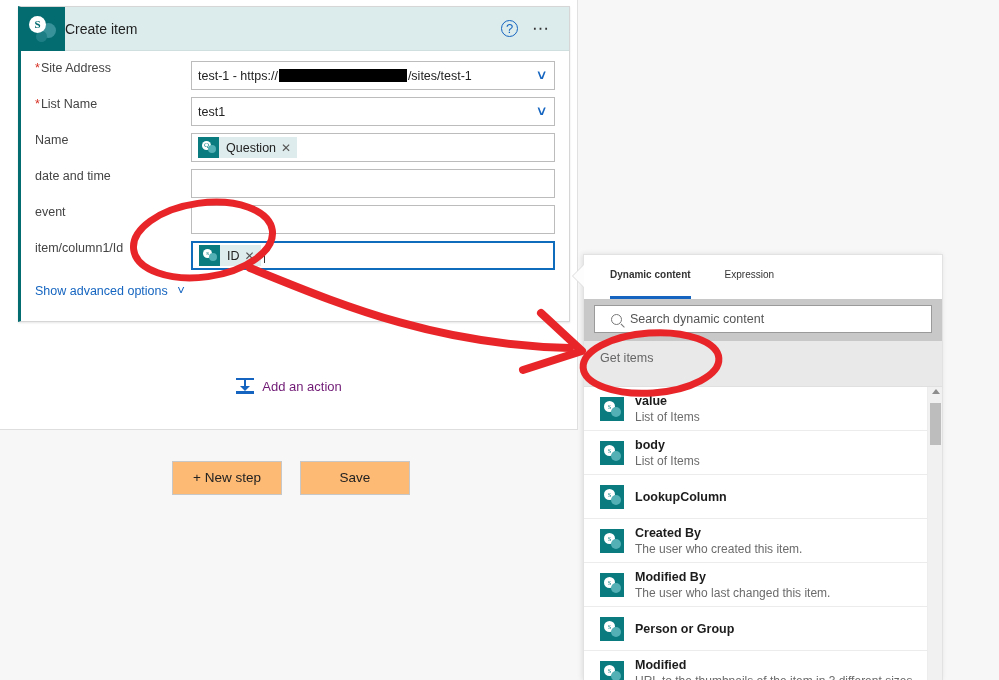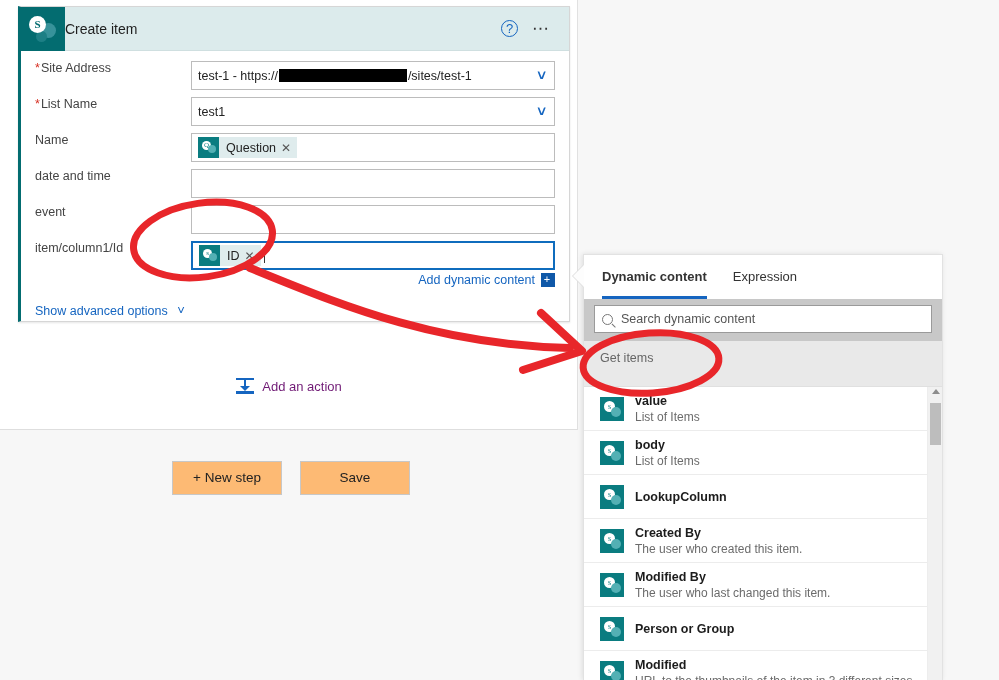--- a/index.html
+++ b/index.html
@@ -189,26 +189,26 @@
     border-top: 11px solid transparent;
     border-bottom: 11px solid transparent;
     border-right: 11px solid #fdfdfd;
     filter: drop-shadow(-1px 0 0 #dcdcdc);
   }
   #panel-tabs {
     display: flex; gap: 26px;
     padding: 14px 18px 0 18px;
     height: 44px;
   }
-  .tab { font-size: 13px; color: #333; padding-bottom: 8px; cursor: pointer; }
+  .tab { font-size: 10px; color: #333; padding-bottom: 8px; cursor: pointer; margin-left: 8px; }
   .tab.active { font-weight: bold; border-bottom: 3px solid #1565c0; }
   #search-wrap { background: #c8c8c8; padding: 6px 10px 8px 10px; }
   #search-box {
     height: 28px; background: #fff; border: 1px solid #9a9a9a;
-    display: flex; align-items: center; padding: 0 7px;
+    display: flex; align-items: center; padding: 0 16px;
   }
   #search-icon {
     width: 11px; height: 11px; border: 1.4px solid #777;
     border-radius: 50%; position: relative; margin-right: 8px; flex: none;
   }
   #search-icon:after {
     content: ""; position: absolute; right: -4px; bottom: -3px;
     width: 5px; height: 1.4px; background: #777;
     transform: rotate(45deg);
   }
@@ -361,24 +361,20 @@
                   <span class="g2"></span>
                 </span>
               <span>ID</span>
               <span class="chip-x">✕</span>
             </span>
             <span class="caret"></span>
           </div>
         </div>
       </div>
 
-      <div id="dyn-link-row">
-        <span id="dyn-link">Add dynamic content</span>
-        <span id="dyn-plus">+</span>
-      </div>
 
       <div id="adv-row">
         <span id="adv-link">Show advanced options</span>
         <span id="adv-chev">˅</span>
       </div>
 
     </div>
   </div>
 
   <div id="add-action">

